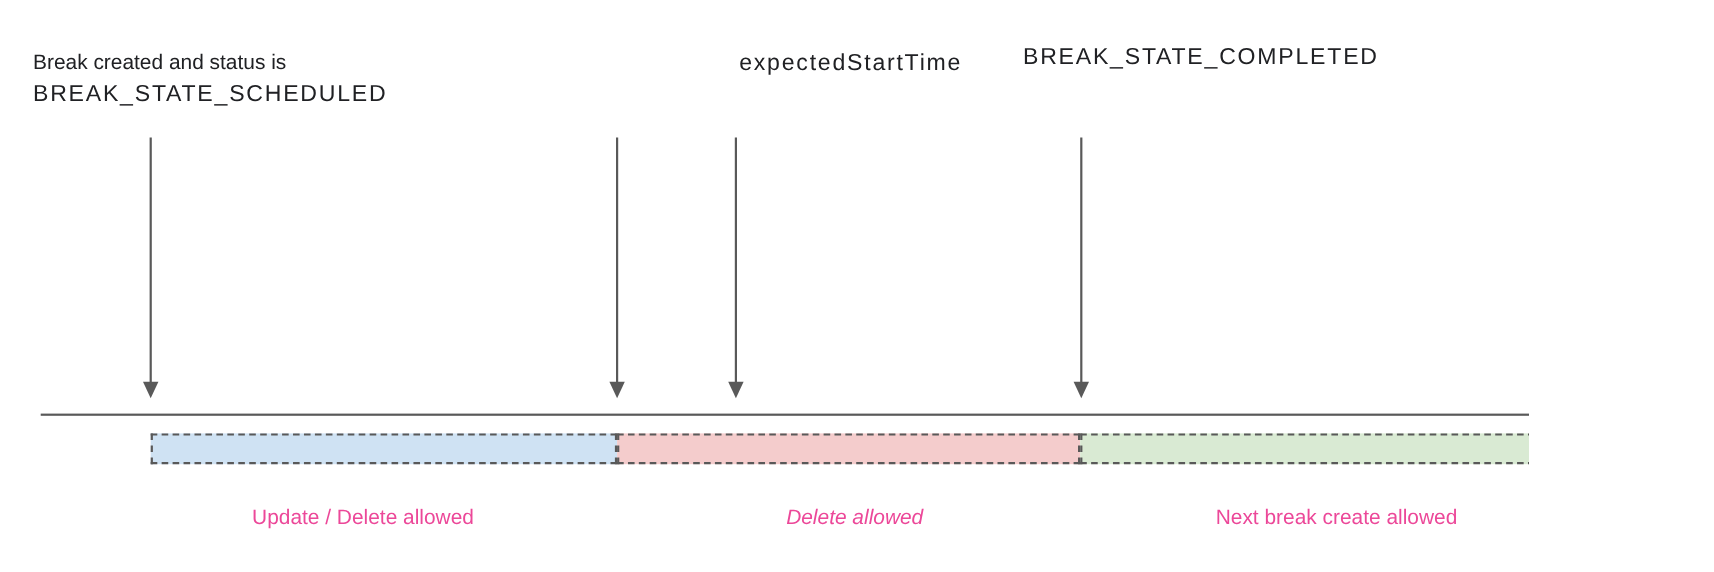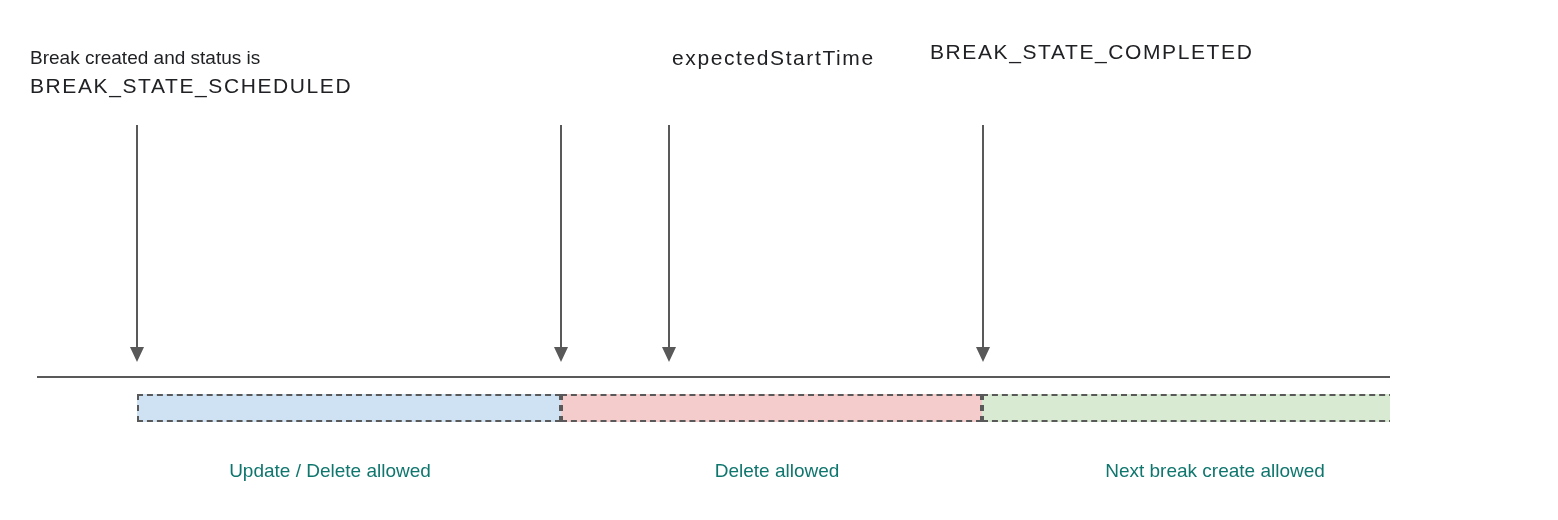--- a/index.html
+++ b/index.html
@@ -93,21 +93,21 @@
   }
 
   
   .seg-label {
     position: absolute;
     top: 458px;
     transform: translateX(-50%);
     font-size: 19px;
     line-height: 26px;
     white-space: nowrap;
-    color: #0f766e;
+    color: #ec4899;
   }
 </style>
 </head>
 <body>
 
 <div class="canvas">
 
   <div class="annotation" style="left:30px; top:44px;">
     <div class="ann-line">Break created and status is</div>
     <div class="ann-line mono">BREAK_STATE_SCHEDULED</div>
@@ -143,16 +143,16 @@
 
   <div class="axis-line"></div>
   <div class="axis-head"></div>
   <div class="axis-label">time</div>
 
   <div class="segment" style="left: 137px; width: 424px; background-color: rgb(207, 226, 243);"></div>
   <div class="segment" style="left: 561px; width: 421px; background-color: rgb(244, 204, 204);"></div>
   <div class="segment" style="left: 982px; width: 423px; background-color: rgb(217, 234, 211);"></div>
 
   <div class="seg-label" style="left:330px;">Update / Delete allowed</div>
-  <div class="seg-label" style="left:777px;">Delete allowed</div>
+  <div class="seg-label" style="left:777px;font-style:italic;">Delete allowed</div>
   <div class="seg-label" style="left:1215px;text-align:center;">Next break create allowed</div>
 
 </div>
 
 </body></html>

